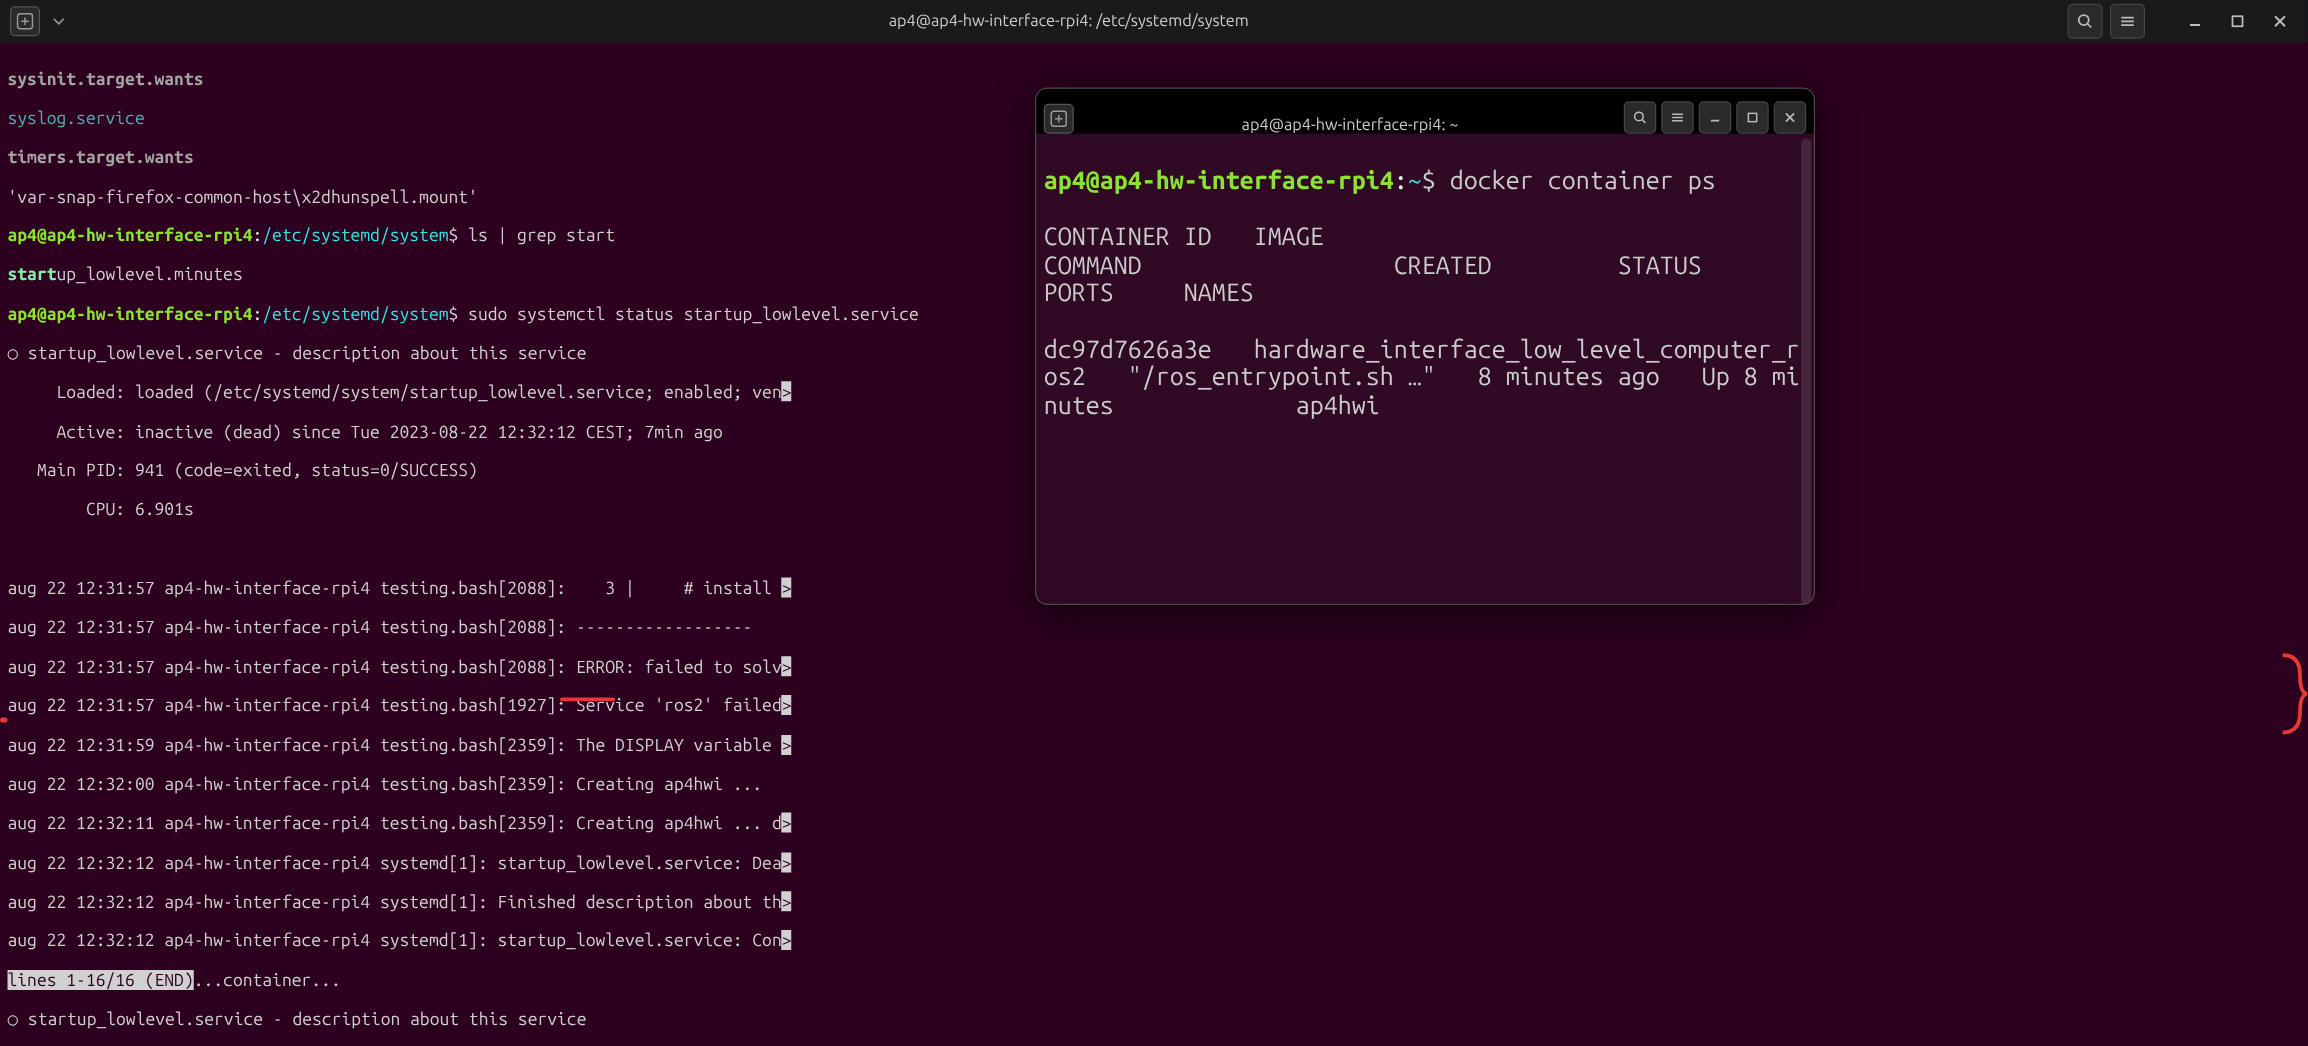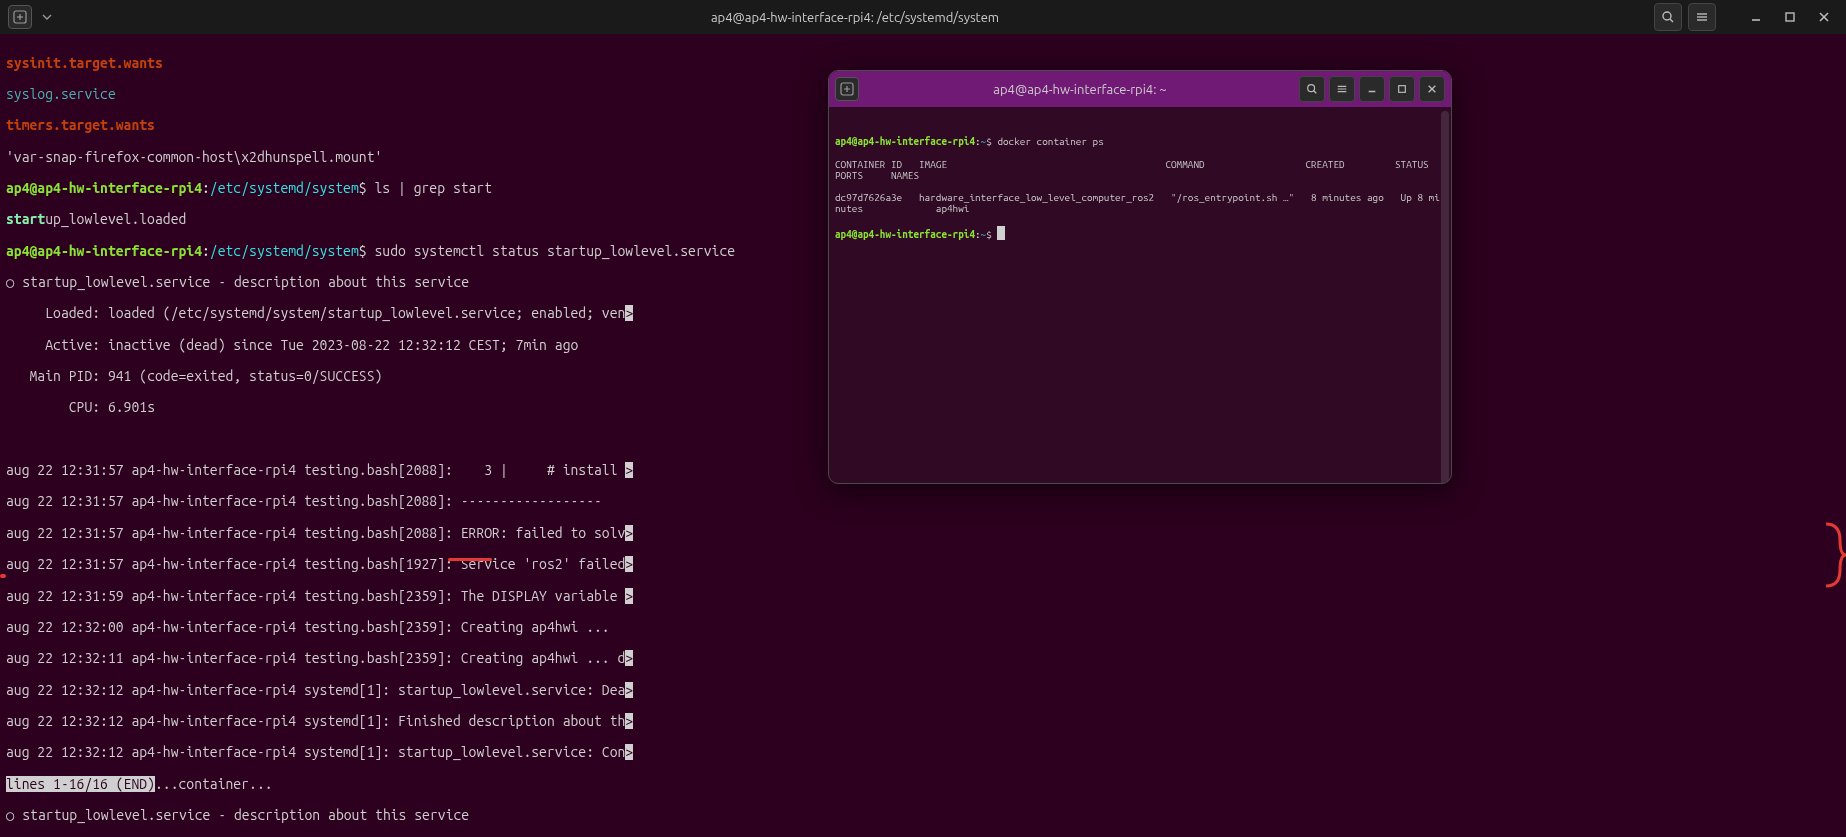--- a/index.html
+++ b/index.html
@@ -40,21 +40,21 @@
     background: #2a2a2a;
     color: #bbb;
   }
   .term {
     padding: 6px 6px;
     line-height: 1.12;
     white-space: pre;
     font-size: 14px;
   }
   .term .row { white-space: pre-wrap; word-break: break-all; }
-  .blue { color: #c2410c; font-weight: bold;}
+  .blue { color: #a3a3a3; font-weight: bold;}
   .teal { color: #4fb0b0; }
   .cyan { color: #34e2e2; }
   .green { color: #8ae234; font-weight: bold;}
   .white { color: #eee; }
   .red { color: #86efac; }
   .bold { font-weight: bold; }
   .cursor { background: #d0d0d0; color: #2c001e; display:inline-block; width: 8px; height: 14px; vertical-align: text-bottom;}
   .inv { background: #d0d0d0; color: #2c001e; }
 
   .window2 {
@@ -64,23 +64,23 @@
     width: 624px;
     height: 414px;
     background: #300a24;
     border: 1px solid #4a4a4a;
     border-radius: 10px;
     box-shadow: 0 6px 30px rgba(0,0,0,0.6);
     overflow: hidden;
   }
   .window2 .titlebar2 {
     height: 36px;
-    background: #701a75;
+    background: #000000;
     display: flex;
-    align-items: center;
+    align-items: flex-end;
     padding: 0 6px;
     color: #ccc;
     font-family: Ubuntu, sans-serif;
     font-size: 13px;
   }
   .window2 .titlebar2 .tab-btn {
     width: 24px; height: 24px;
     border: 1px solid #555;
     border-radius: 4px;
     display: flex; align-items: center; justify-content: center;
@@ -92,23 +92,23 @@
     width: 26px; height: 26px;
     border: 1px solid #444;
     border-radius: 4px;
     margin-left: 4px;
     display: flex; align-items: center; justify-content: center;
     background: #2a2a2a;
     color: #bbb;
     font-size: 12px;
   }
   .window2 .term2 {
-    padding: 18px 6px;
+    padding: 4px 6px;
     line-height: 1.12;
-    font-size: 10px;
+    font-size: 20px;
     white-space: pre;
     color: #ccc;
   }
   .window2 .term2 .row { white-space: pre-wrap; word-break: break-all; }
   .scrollbar {
     position: absolute;
     right: 2px; top: 40px;
     width: 8px; height: 430px;
     background: rgba(200,200,200,0.15);
     border-radius: 4px;
@@ -182,21 +182,21 @@
       </svg>
   </div>
 </div>
 
 <div class="term">
 <div class="row"><span class="blue">sysinit.target.wants</span></div>
 <div class="row"><span class="teal">syslog.service</span></div>
 <div class="row"><span class="blue">timers.target.wants</span></div>
 <div class="row"><span>'var-snap-firefox-common-host\x2dhunspell.mount'</span></div>
 <div class="row"><span class="green">ap4@ap4-hw-interface-rpi4</span><span class="white">:</span><span class="cyan">/etc/systemd/system</span><span>$ ls | grep start</span></div>
-<div class="row"><span class="red bold">start</span><span>up_lowlevel.loaded</span></div>
+<div class="row"><span class="red bold">start</span><span>up_lowlevel.minutes</span></div>
 <div class="row"><span class="green">ap4@ap4-hw-interface-rpi4</span><span class="white">:</span><span class="cyan">/etc/systemd/system</span><span>$ sudo systemctl status startup_lowlevel.service</span></div>
 <div class="row"><span>○ </span><span>startup_lowlevel.service - description about this service</span></div>
 <div class="row"><span>     Loaded: loaded (/etc/systemd/system/startup_lowlevel.service; enabled; ven</span><span class="inv">&gt;</span></div>
 <div class="row"><span>     Active: inactive (dead) since Tue 2023-08-22 12:32:12 CEST; 7min ago</span></div>
 <div class="row"><span>   Main PID: 941 (code=exited, status=0/SUCCESS)</span></div>
 <div class="row"><span>        CPU: 6.901s</span></div>
 <div class="row">&nbsp;</div>
 <div class="row"><span>aug 22 12:31:57 ap4-hw-interface-rpi4 testing.bash[2088]:    3 |     # install </span><span class="inv">&gt;</span></div>
 <div class="row"><span>aug 22 12:31:57 ap4-hw-interface-rpi4 testing.bash[2088]: ------------------</span></div>
 <div class="row"><span>aug 22 12:31:57 ap4-hw-interface-rpi4 testing.bash[2088]: ERROR: failed to solv</span><span class="inv">&gt;</span></div>
@@ -280,16 +280,15 @@
       <svg width="10" height="10" viewBox="0 0 12 12">
           <line x1="2" y1="2" x2="10" y2="10" stroke="#bbb" stroke-width="1.6"></line>
           <line x1="10" y1="2" x2="2" y2="10" stroke="#bbb" stroke-width="1.6"></line>
         </svg>
     </div>
   </div>
   <div class="term2">
 <div class="row"><span class="green">ap4@ap4-hw-interface-rpi4</span><span class="white">:</span><span class="cyan">~</span><span>$ docker container ps</span></div>
 <div class="row"><span>CONTAINER ID   IMAGE                                       COMMAND                  CREATED         STATUS         PORTS     NAMES</span></div>
 <div class="row"><span>dc97d7626a3e   hardware_interface_low_level_computer_ros2   "/ros_entrypoint.sh …"   8 minutes ago   Up 8 minutes             ap4hwi</span></div>
-<div class="row"><span class="green">ap4@ap4-hw-interface-rpi4</span><span class="white">:</span><span class="cyan">~</span><span>$ </span><span class="cursor"></span></div>
   </div>
   <div class="scrollbar"></div>
 </div>
 
 </body></html>

